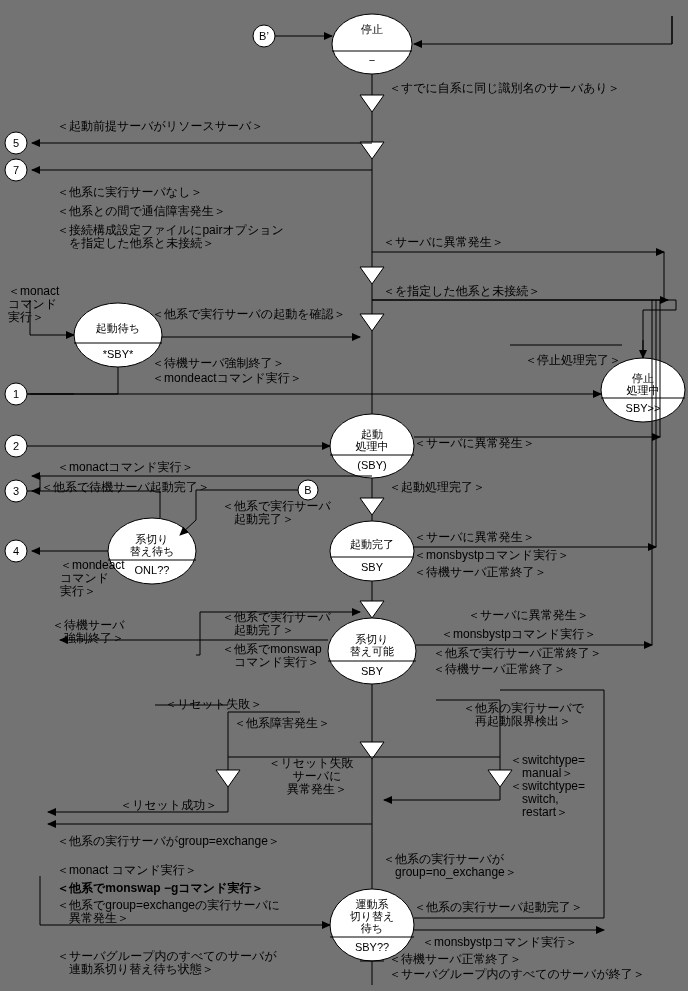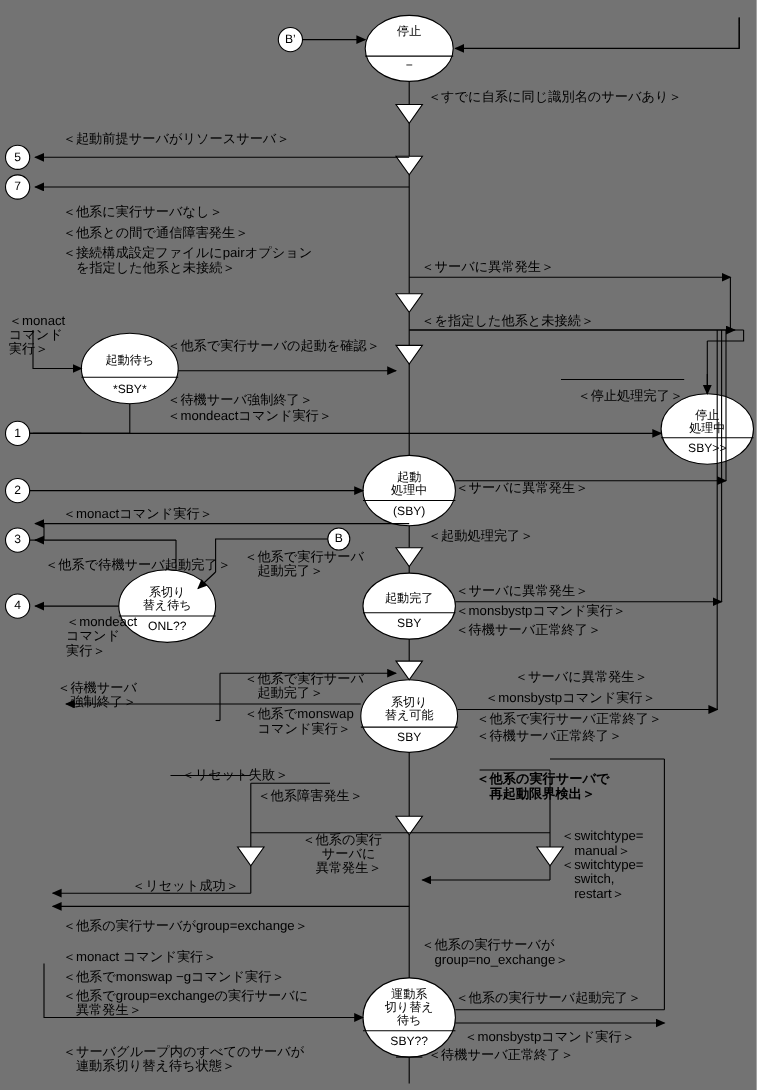--- a/index.html
+++ b/index.html
@@ -235,21 +235,21 @@
   <div class="lbl" style="left:8px;top:285px;">＜monact
 コマンド
 実行＞</div>
   <div class="lbl" style="left:152px;top:308px;">＜他系で実行サーバの起動を確認＞</div>
   <div class="lbl" style="left:383px;top:285px;">＜を指定した他系と未接続＞</div>
   <div class="lbl" style="left:525px;top:354px;">＜停止処理完了＞</div>
   <div class="lbl" style="left:152px;top:357px;">＜待機サーバ強制終了＞</div>
   <div class="lbl" style="left:152px;top:372px;">＜mondeactコマンド実行＞</div>
   <div class="lbl" style="left:414px;top:437px;">＜サーバに異常発生＞</div>
   <div class="lbl" style="left:57px;top:461px;">＜monactコマンド実行＞</div>
-  <div class="lbl" style="left:41px;top:481px;margin-top:26px;">＜他系で待機サーバ起動完了＞</div>
+  <div class="lbl" style="left:41px;top:481px;">＜他系で待機サーバ起動完了＞</div>
   <div class="lbl" style="left:389px;top:481px;">＜起動処理完了＞</div>
   <div class="lbl" style="left:222px;top:500px;">＜他系で実行サーバ
 　起動完了＞</div>
   <div class="lbl" style="left:414px;top:531px;">＜サーバに異常発生＞</div>
   <div class="lbl" style="left:414px;top:549px;">＜monsbystpコマンド実行＞</div>
   <div class="lbl" style="left:414px;top:566px;">＜待機サーバ正常終了＞</div>
   <div class="lbl" style="left:60px;top:559px;">＜mondeact
 コマンド
 実行＞</div>
   <div class="lbl" style="left:222px;top:611px;">＜他系で実行サーバ
@@ -257,37 +257,38 @@
   <div class="lbl" style="left:222px;top:643px;">＜他系でmonswap
 　コマンド実行＞</div>
   <div class="lbl" style="left:468px;top:609px;">＜サーバに異常発生＞</div>
   <div class="lbl" style="left:441px;top:628px;">＜monsbystpコマンド実行＞</div>
   <div class="lbl" style="left:433px;top:647px;">＜他系で実行サーバ正常終了＞</div>
   <div class="lbl" style="left:433px;top:663px;">＜待機サーバ正常終了＞</div>
   <div class="lbl" style="left:52px;top:619px;">＜待機サーバ
 　強制終了＞</div>
   <div class="lbl" style="left:165px;top:698px;text-align:center;">＜リセット失敗＞</div>
   <div class="lbl" style="left:234px;top:717px;">＜他系障害発生＞</div>
-  <div class="lbl" style="left:433px;top:702px;font-weight:bold;">＜他系の実行サーバで
+  <div class="lbl" style="left:463px;top:702px;">＜他系の実行サーバで
 　再起動限界検出＞</div>
   <div class="lbl" style="left:510px;top:754px;">＜switchtype=
 　manual＞</div>
   <div class="lbl" style="left:510px;top:780px;">＜switchtype=
 　switch,
 　restart＞</div>
-  <div class="lbl ctr" style="left:268px;top:757px;width:86px;">＜他系の実行
+  <div class="lbl ctr" style="left:268px;top:757px;width:86px;">＜リセット失敗
 　サーバに
 　異常発生＞</div>
   <div class="lbl" style="left:120px;top:799px;text-align:right;">＜リセット成功＞</div>
   <div class="lbl" style="left:57px;top:835px;">＜他系の実行サーバがgroup=exchange＞</div>
   <div class="lbl" style="left:383px;top:853px;">＜他系の実行サーバが
 　group=no_exchange＞</div>
   <div class="lbl" style="left:57px;top:864px;">＜monact コマンド実行＞</div>
-  <div class="lbl" style="left:57px;top:882px;">＜他系でmonswap −gコマンド実行＞</div>
+  <div class="lbl" style="left:57px;top:882px;font-weight:bold;">＜他系でmonswap −gコマンド実行＞</div>
   <div class="lbl" style="left:57px;top:899px;">＜他系でgroup=exchangeの実行サーバに
 　異常発生＞</div>
   <div class="lbl" style="left:414px;top:901px;">＜他系の実行サーバ起動完了＞</div>
   <div class="lbl" style="left:422px;top:936px;">＜monsbystpコマンド実行＞</div>
   <div class="lbl" style="left:57px;top:950px;">＜サーバグループ内のすべてのサーバが
 　連動系切り替え待ち状態＞</div>
   <div class="lbl" style="left:389px;top:953px;">＜待機サーバ正常終了＞</div>
+  <div class="lbl" style="left:389px;top:968px;">＜サーバグループ内のすべてのサーバが終了＞</div>
 
 </div>
 
 </body></html>

